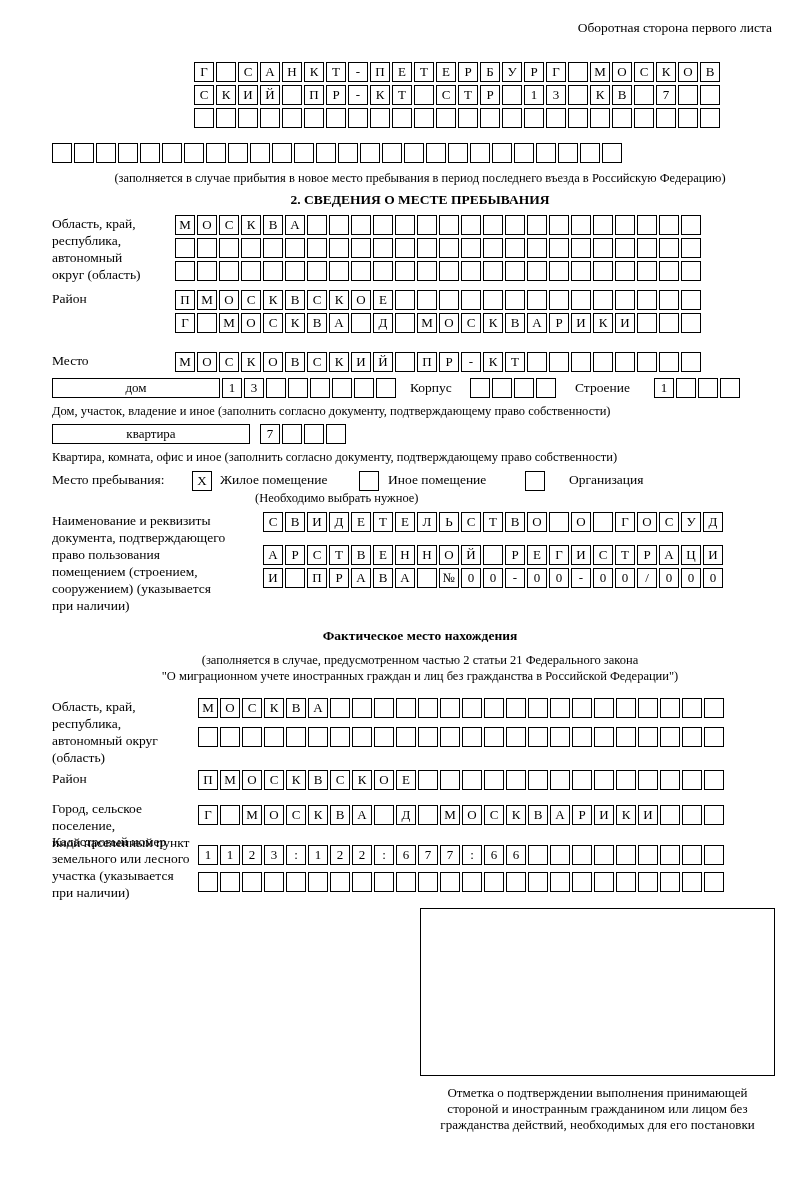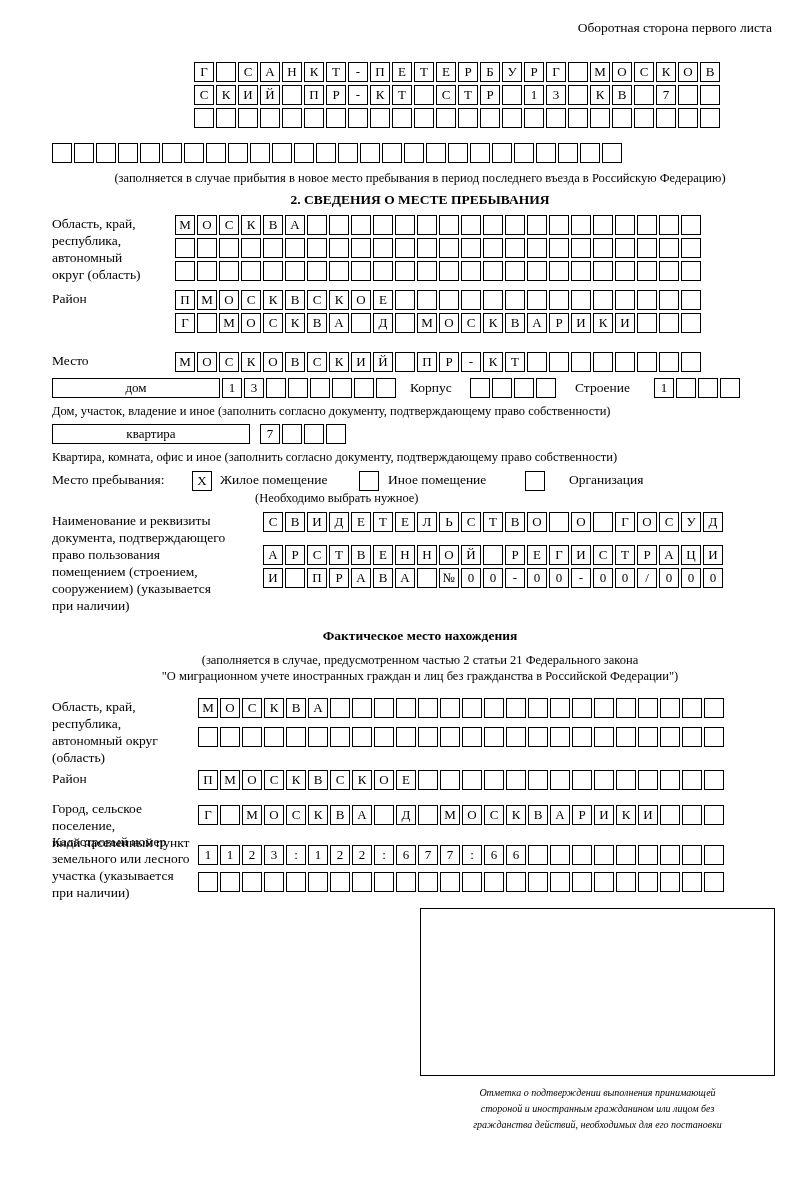--- a/index.html
+++ b/index.html
@@ -71,24 +71,23 @@
   }
   .inline-lbl {
     font-size: 13.5px;
     line-height: 20px;
   }
   .big-box {
     border: 1px solid #000;
     box-sizing: border-box;
   }
   .foot {
-    font-size: 10px;
+    font-size: 13px;
     line-height: 16px;
     text-align: center;
-    font-style: italic;
   }
 </style>
 </head>
 <body>
 
 <div class="page">
 
   <div class="hdr-right">Оборотная сторона первого листа</div>
 
 

